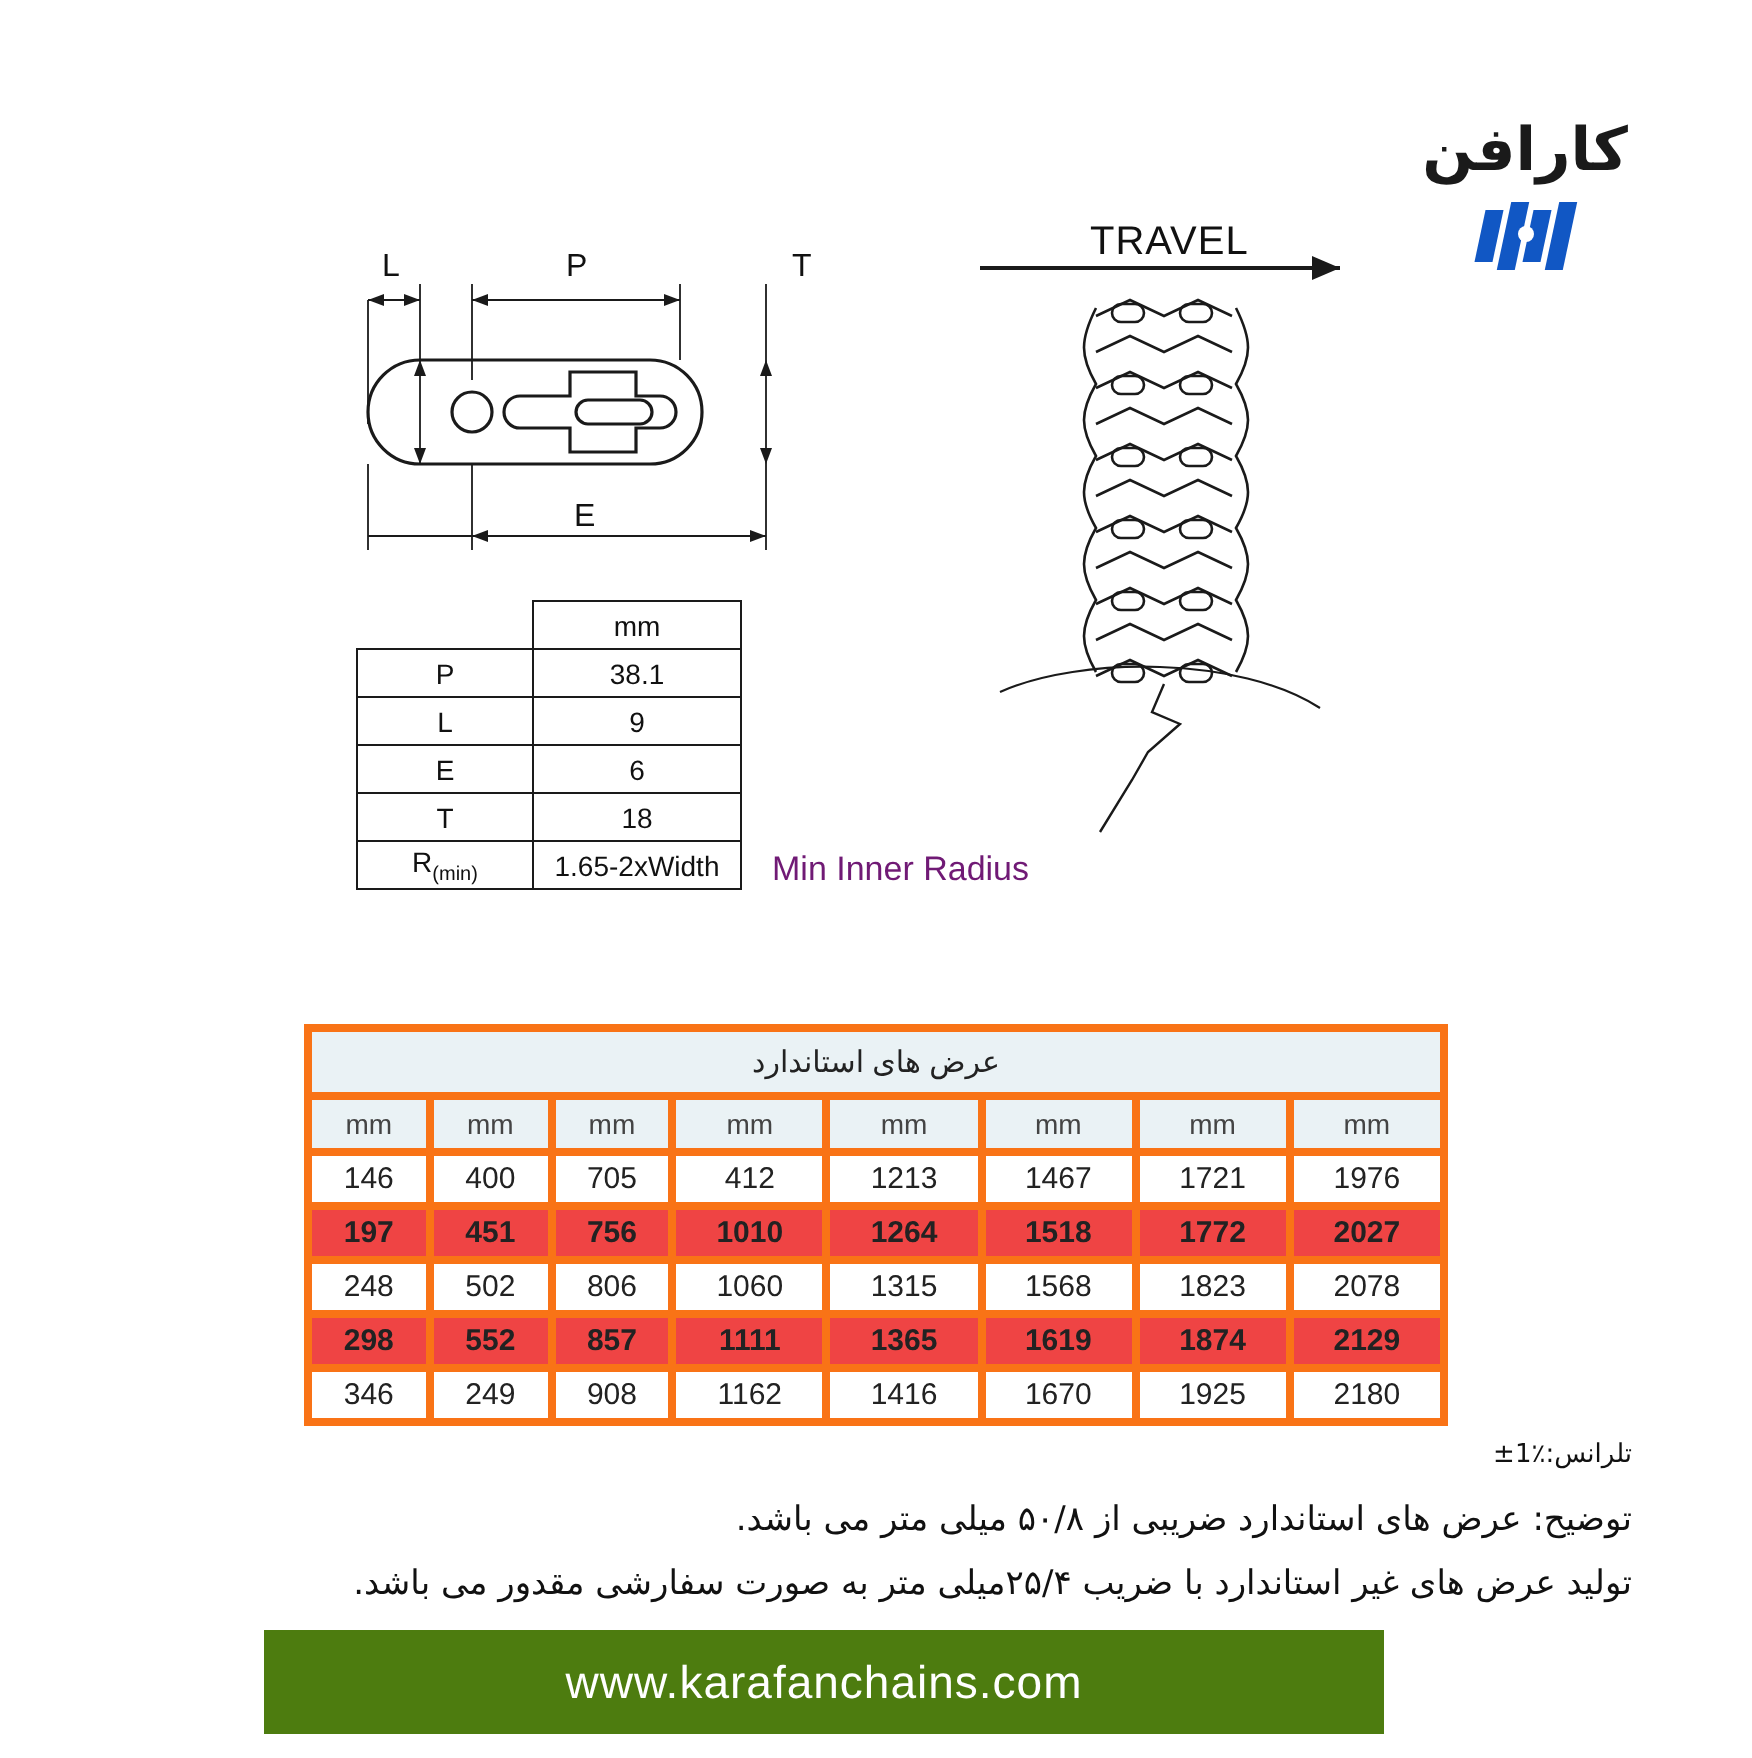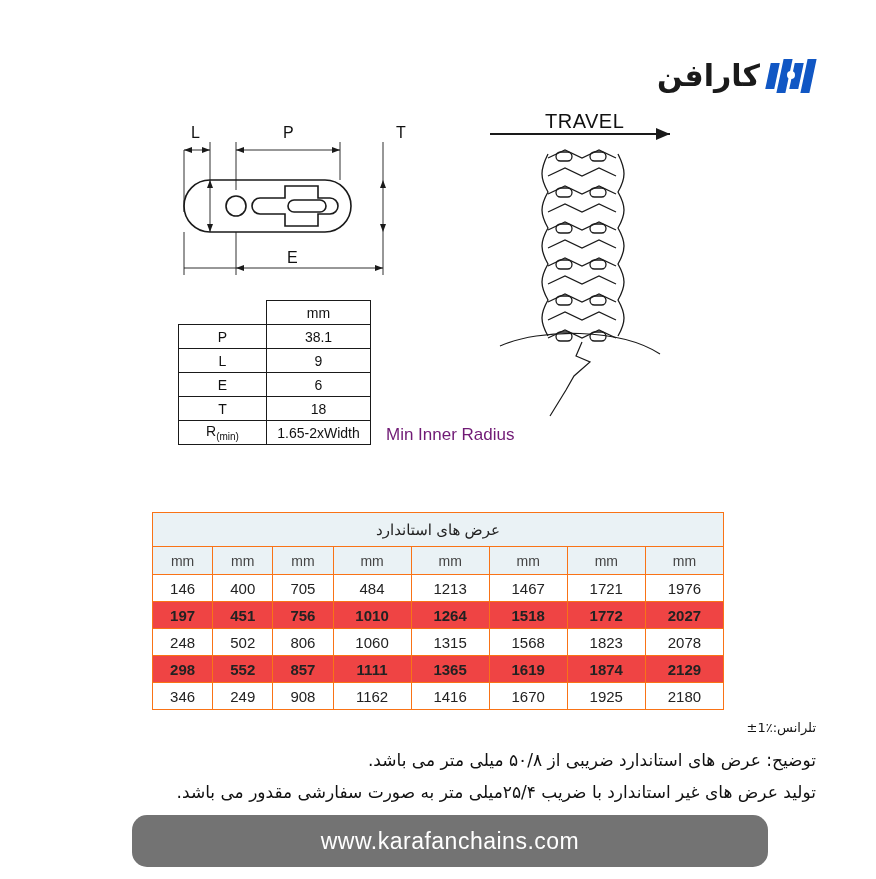--- a/index.html
+++ b/index.html
@@ -6,21 +6,21 @@
   html, body {
     margin: 0; padding: 0;
     width: 876px; height: 879px;
     background: #ffffff;
     font-family: "Liberation Sans", sans-serif;
     overflow: hidden;
   }
   .page { position: relative; width: 876px; height: 879px; background:#fff; }
 
   
-  .logo { position: absolute; right: 62px; top: 58px; display:flex; align-items:center; gap:8px; }
+  .logo { position: absolute; right: 62px; top: 58px; display:flex; align-items:center; gap:8px;flex-direction:column; }
   .logo-text {
     font-family: "DejaVu Sans", sans-serif;
     font-size: 30px; font-weight: bold; color: #1a1a1a; direction: rtl;
     letter-spacing: 0px;
   }
   .logo-mark { position: relative; width: 46px; height: 34px; }
   .logo-mark .bar {
     position:absolute; background:#1157c4;
   }
   .lm1 { left: 0px;  top: 4px;  width: 9px;  height: 26px; transform: skewX(-12deg); }
@@ -53,21 +53,21 @@
   .min-radius-label {
     position:absolute; left: 386px; top: 425px;
     font-size: 17px; color:#701a75;
   }
 
   
   .wtable { position:absolute; left: 152px; top: 512px; width: 572px; border-collapse: collapse; }
   .wtable th, .wtable td {
     text-align:center; font-size: 15px; color:#222;
     font-family:"Liberation Sans", sans-serif;
-    border: 1px solid #f97316;
+    border: 4px solid #f97316;
   }
   .wtable .title-row th {
     background: #eaf2f5; height: 34px; font-size: 15px; font-weight: normal;
     color:#222; direction: rtl;
   }
   .wtable .unit-row td {
     background: #eaf2f5; height: 28px; font-size: 14px; color:#444;
   }
   .wtable tbody tr.odd td { background: #ef4444; height: 27px; font-weight: bold; }
   .wtable tbody tr.even td { background: #ffffff; height: 27px; font-weight: normal; }
@@ -77,22 +77,22 @@
     position:absolute; right: 60px; top: 712px; width: 700px;
     direction: rtl; text-align: right;
     font-family: "DejaVu Sans", sans-serif;
     color:#111;
   }
   .note { font-size: 17px; line-height: 32px; }
   .note.small { font-size: 13px; }
 
   
   .footer {
-    position:absolute; left: 132px; bottom: 12px; width: 636px; height: 52px;
-    background: #737373; border-radius: 15px;
+    position:absolute; left: 132px; bottom: 12px; width: 560px; height: 52px;
+    background: #4d7c0f; border-radius: 0;
     display:flex; align-items:center; justify-content:center;
   }
   .footer a, .footer span {
     color:#fff; font-size: 23px; letter-spacing: 0.5px; text-decoration:none;
     font-family:"Liberation Sans", sans-serif;
   }
 </style>
 </head>
 <body>
 
@@ -254,21 +254,21 @@
         <td>mm</td>
         <td>mm</td>
         <td>mm</td>
       </tr>
     </thead>
     <tbody>
       <tr class="even">
         <td>146</td>
         <td>400</td>
         <td>705</td>
-        <td>484</td>
+        <td>412</td>
         <td>1213</td>
         <td>1467</td>
         <td>1721</td>
         <td>1976</td>
       </tr>
       <tr class="odd">
         <td>197</td>
         <td>451</td>
         <td>756</td>
         <td>1010</td>

